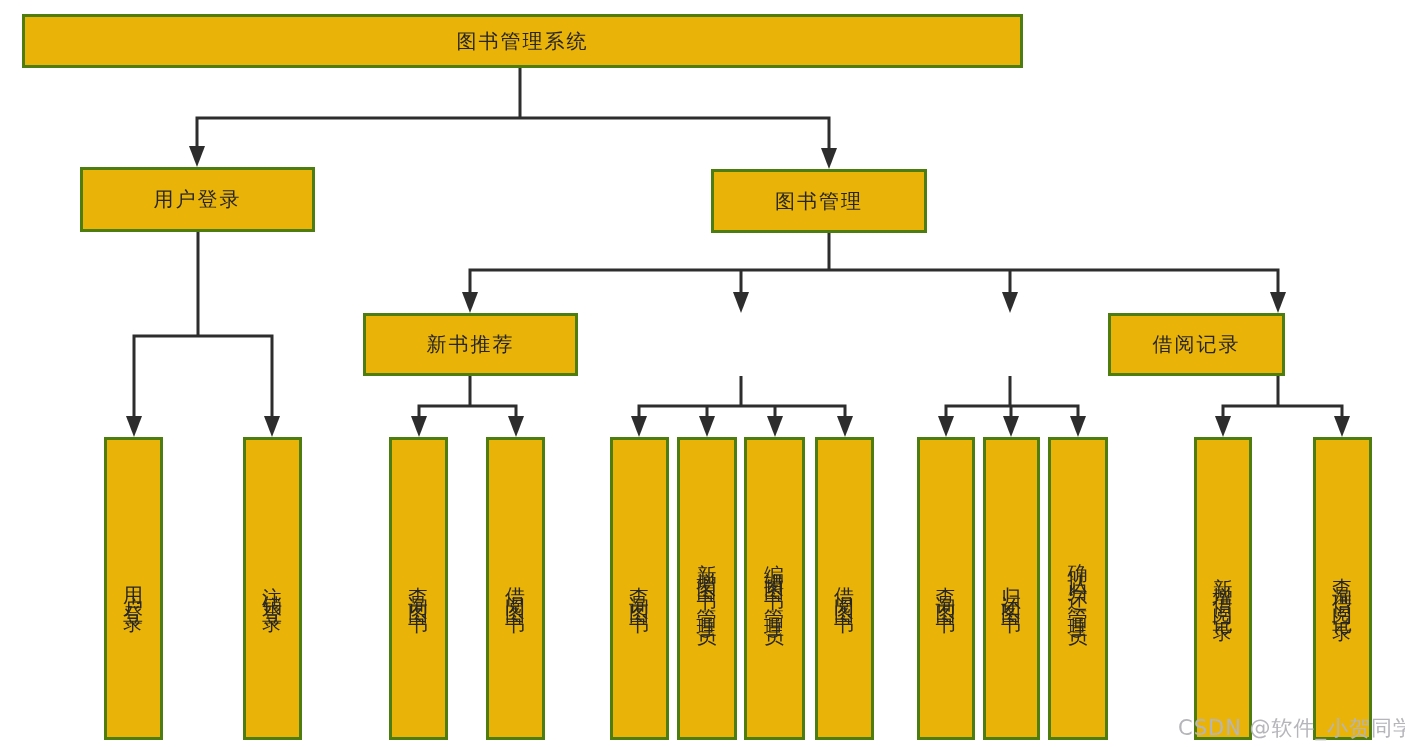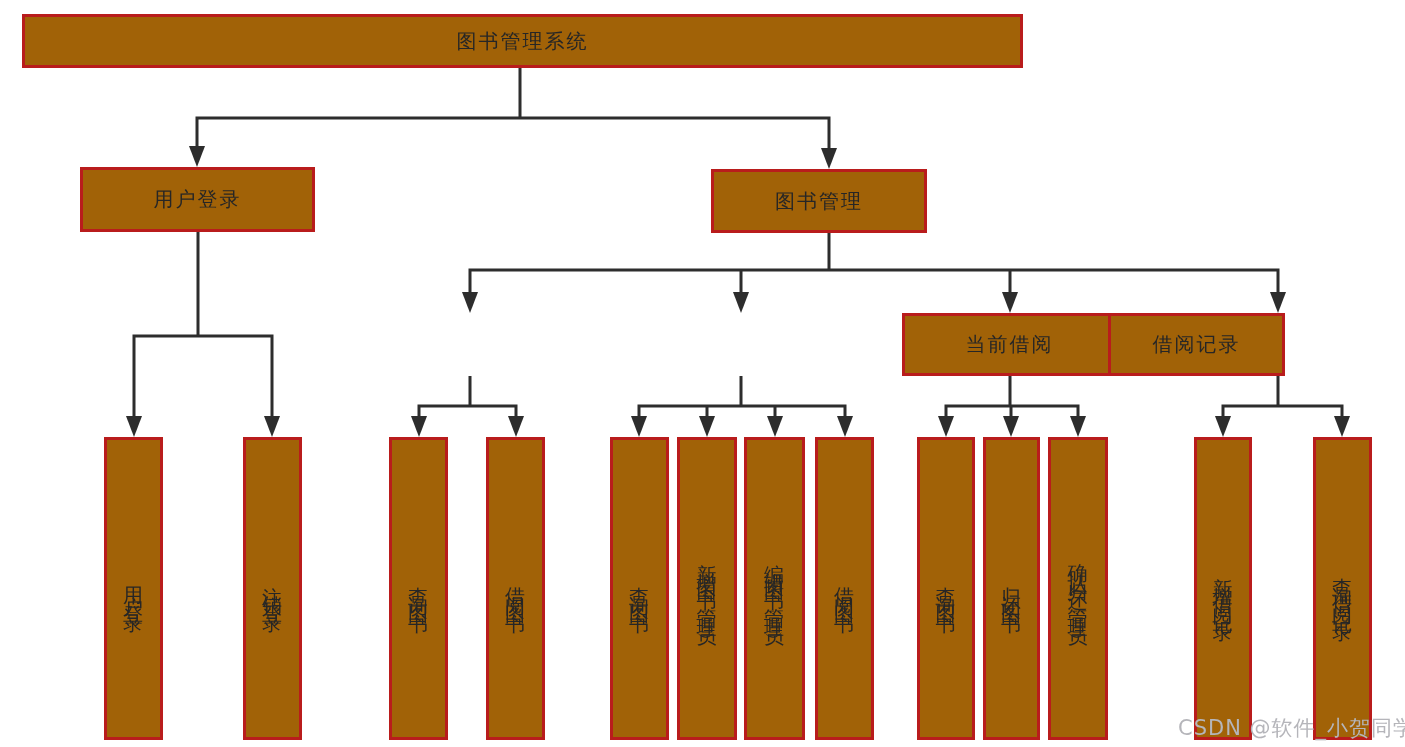--- a/index.html
+++ b/index.html
@@ -13,22 +13,22 @@
     color: #262626;
   }
   #connectors {
     position: absolute;
     left: 0; top: 0;
     width: 1405px; height: 747px;
     z-index: 1;
   }
   .box {
     position: absolute;
-    background: #a16207;
-    border: 3px solid #b91c1c;
+    background: #eab308;
+    border: 3px solid #4d7c0f;
     box-sizing: border-box;
     display: flex;
     align-items: center;
     justify-content: center;
     z-index: 2;
     text-align: center;
   }
   .h-label {
     font-size: 20px;
     letter-spacing: 2px;
@@ -113,22 +113,22 @@
     <span class="h-label">图书管理系统</span>
   </div>
 
   <div class="box l2-a">
     <span class="h-label">用户登录</span>
   </div>
   <div class="box l2-b">
     <span class="h-label">图书管理</span>
   </div>
 
-  <div class="box l3-c">
-    <span class="h-label">当前借阅</span>
+  <div class="box l3-a">
+    <span class="h-label">新书推荐</span>
   </div>
   <div class="box l3-d">
     <span class="h-label">借阅记录</span>
   </div>
 
   <div class="box v-box leaf lf1">
     <span>用户登录</span>
   </div>
   <div class="box v-box leaf lf2">
     <span>注销登录</span>

